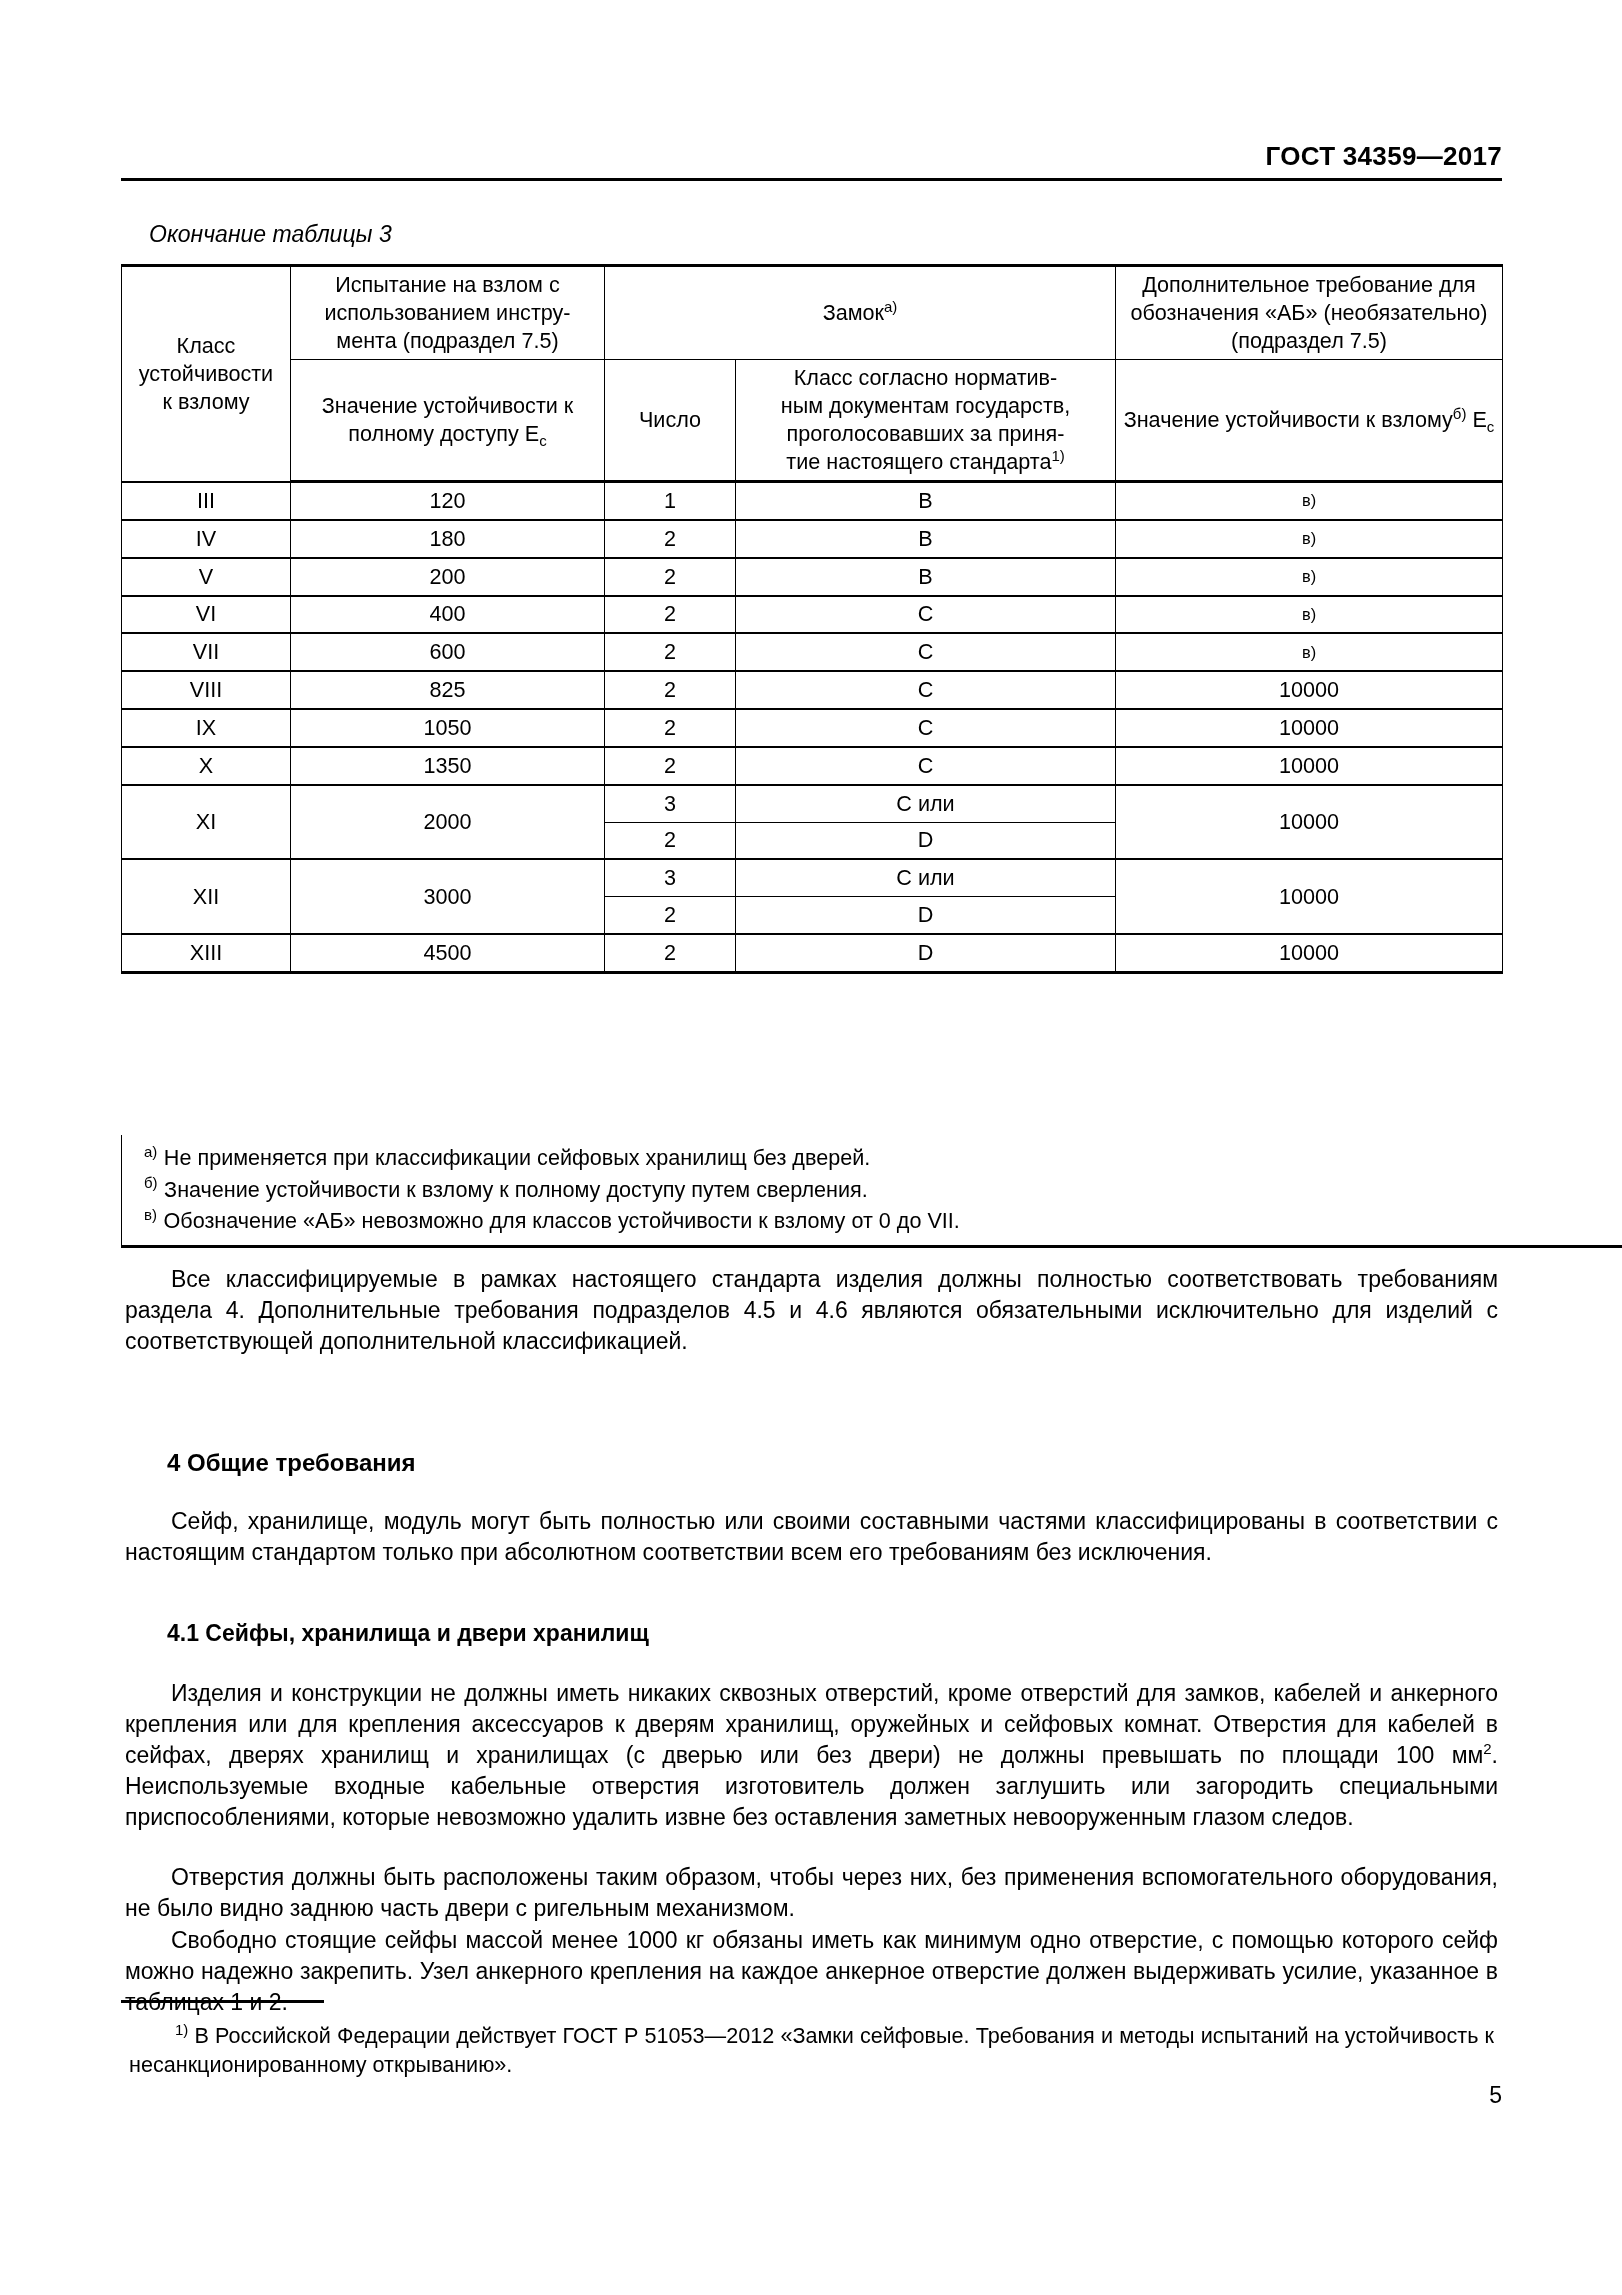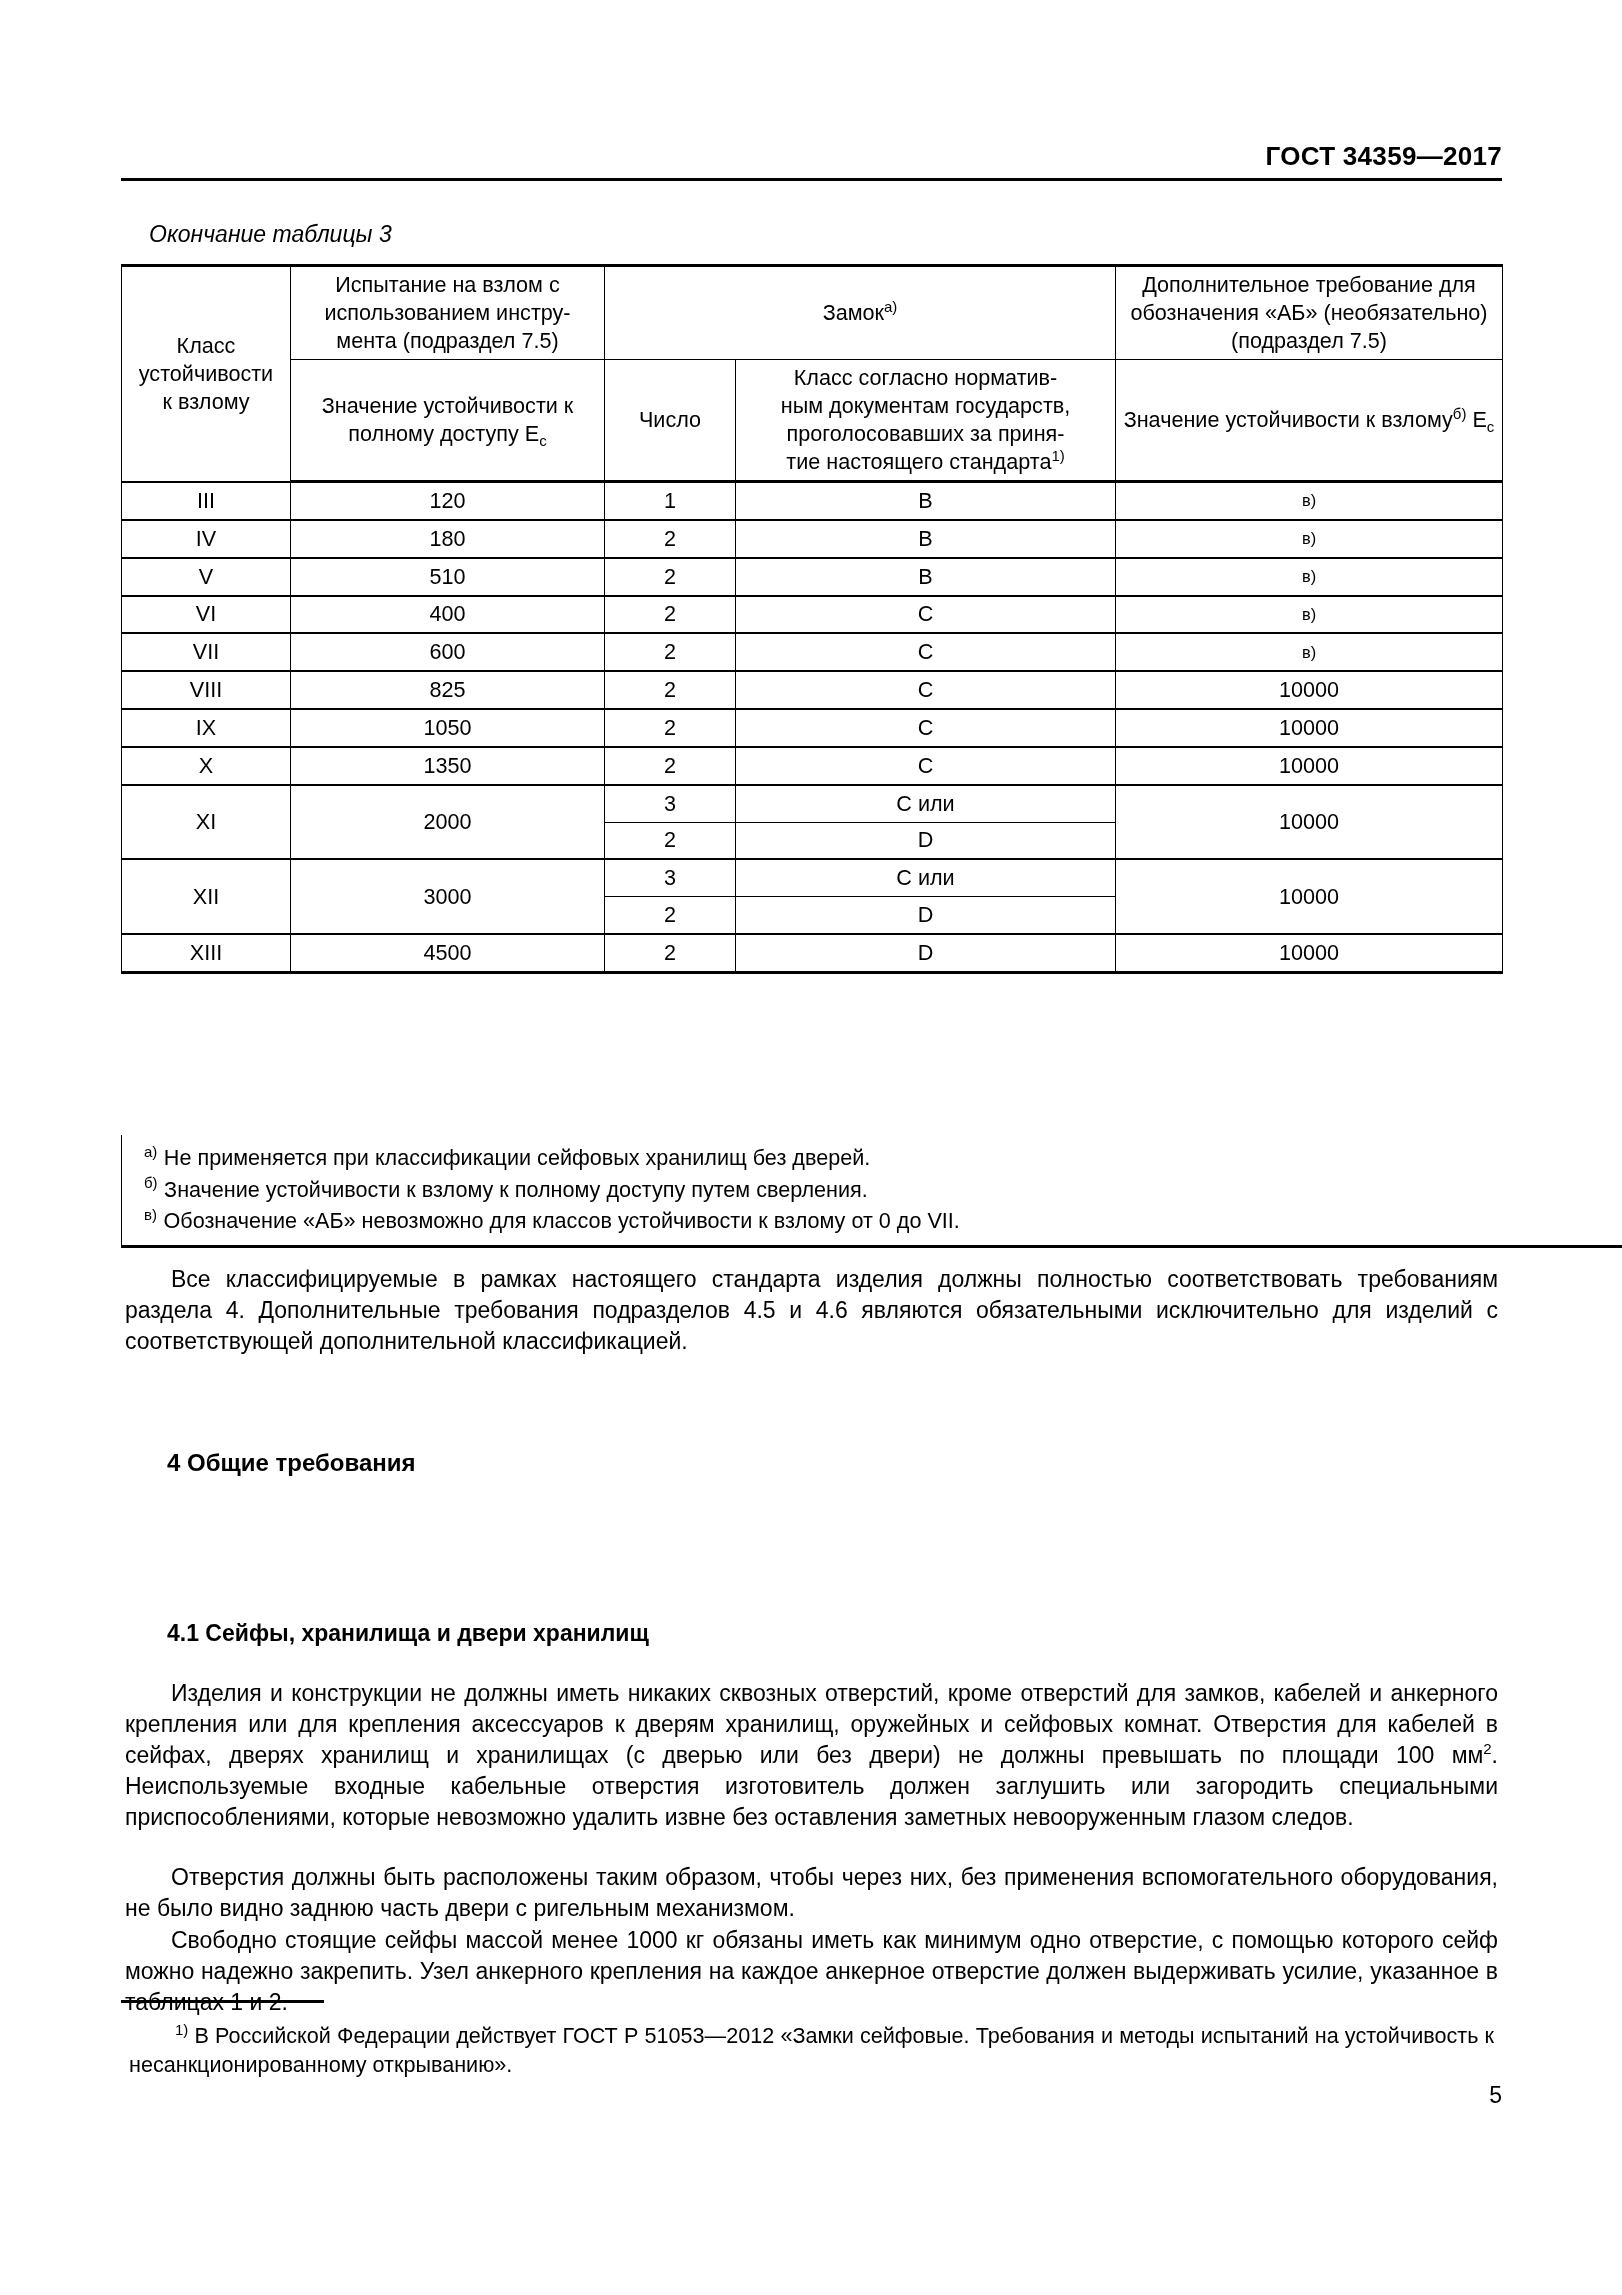--- a/index.html
+++ b/index.html
@@ -263,21 +263,21 @@
         <tr>
           <td>IV</td>
           <td>180</td>
           <td>2</td>
           <td>B</td>
           <td class="cell-note">в)</td>
         </tr>
 
         <tr>
           <td>V</td>
-          <td>510</td>
+          <td>200</td>
           <td>2</td>
           <td>B</td>
           <td class="cell-note">в)</td>
         </tr>
 
         <tr>
           <td>VI</td>
           <td>400</td>
           <td>2</td>
           <td>C</td>
@@ -364,20 +364,23 @@
     </p>
   </div>
 
   <div class="body-col blk-after-table">
     <p class="para">Все классифицируемые в рамках настоящего стандарта изделия должны полностью соответствовать требованиям раздела 4. Дополнительные требования подразделов 4.5 и 4.6 являются обязательными исключительно для изделий с соответствующей дополнительной классификацией.</p>
   </div>
 
   <div class="body-col blk-sec4">
     <h2 class="sec">4  Общие требования</h2>
   </div>
+  <div class="body-col blk-para-sec4">
+    <p class="para">Сейф, хранилище, модуль могут быть полностью или своими составными частями классифицированы в соответствии с настоящим стандартом только при абсолютном соответствии всем его требованиям без исключения.</p>
+  </div>
 
   <div class="body-col blk-subsec41">
     <h3 class="subsec">4.1  Сейфы, хранилища и двери хранилищ</h3>
   </div>
 
   <div class="body-col blk-para41a">
     <p class="para"><span>Изделия и конструкции не должны иметь никаких сквозных отверстий, кроме отверстий для замков, кабелей и анкерного крепления или для крепления аксессуаров к дверям хранилищ, оружейных и сейфовых комнат. Отверстия для кабелей в сейфах, дверях хранилищ и хранилищах (с дверью или без двери) не должны превышать по площади 100 мм</span><span class="sup">2</span><span>. Неиспользуемые входные кабельные отверстия изготовитель должен заглушить или загородить специальными приспособлениями, которые невозможно удалить извне без оставления заметных невооруженным глазом следов.</span></p>
   </div>
 
   <div class="body-col blk-para41b">

